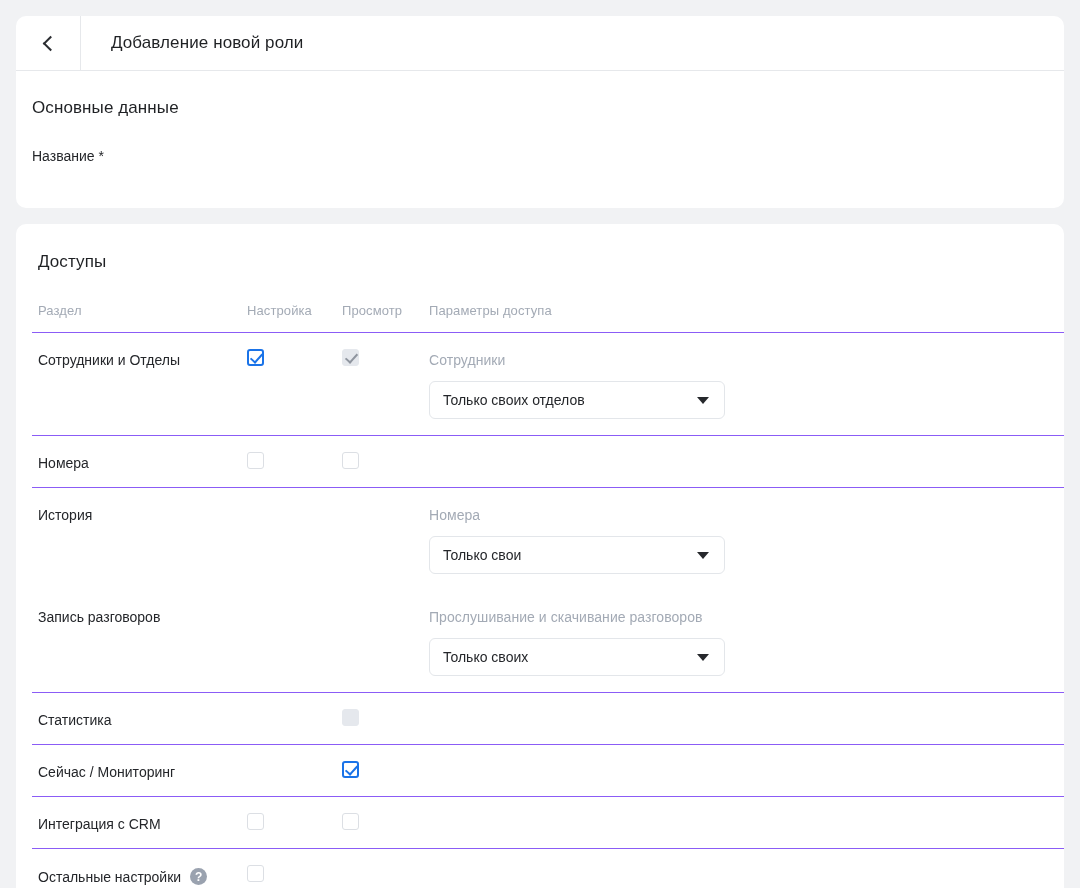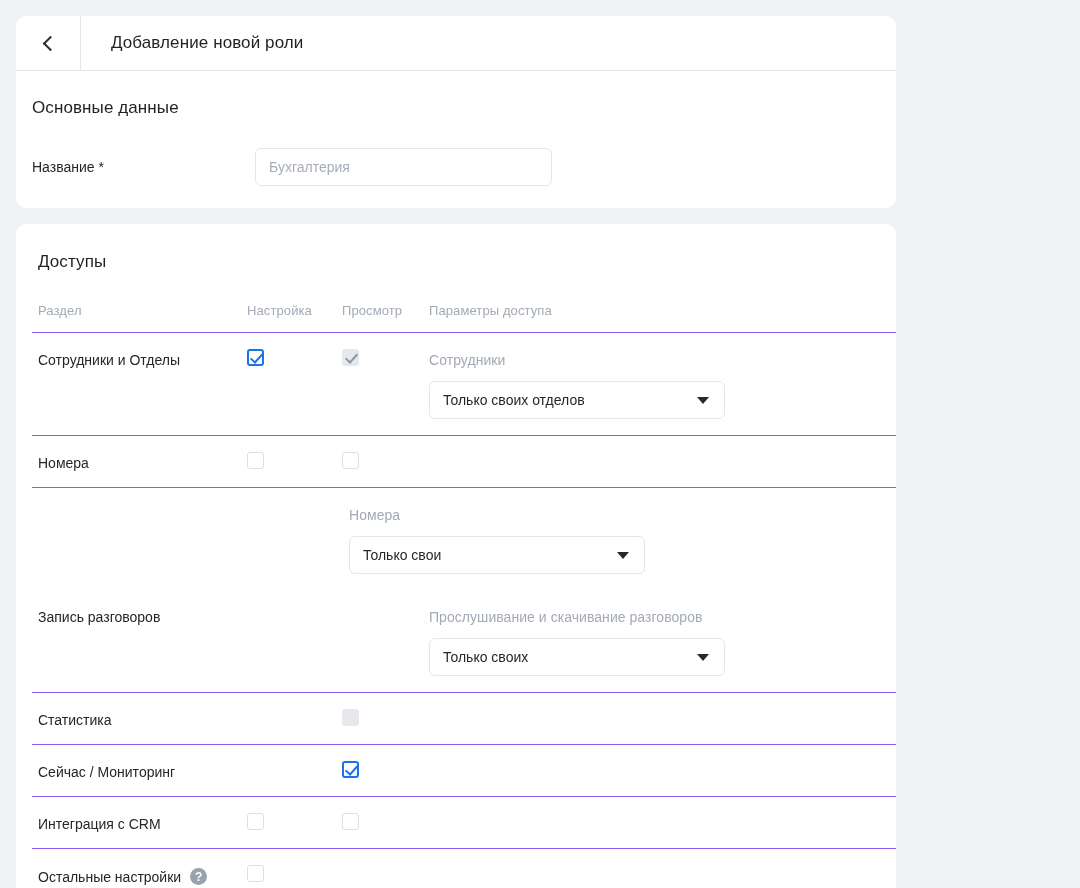--- a/index.html
+++ b/index.html
@@ -22,21 +22,21 @@
     position: relative;
     width: 1080px;
     height: 888px;
     padding: 16px;
   }
 
   
   .card {
     background: #ffffff;
     border-radius: 10px;
-    width: 880px;
+    width: 1048px;
   }
 
   .card-main {
     height: 192px;
     overflow: hidden;
   }
 
   .card-access {
     margin-top: 16px;
     min-height: 648px;
@@ -289,21 +289,20 @@
         <span class="back-chevron"></span>
       </div>
       <div class="header-title">Добавление новой роли</div>
     </div>
 
     <div class="main-body">
       <div class="section-title">Основные данные</div>
 
       <div class="field-row">
         <div class="field-label">Название *</div>
-        <input class="text-input" type="text" placeholder="Бухгалтерия" style="">
       </div>
     </div>
   </div>
 
   <div class="card card-access">
     <div class="access-body">
 
       <div class="section-title access-title">Доступы</div>
 
       <div class="grid-row table-head">
@@ -338,20 +337,23 @@
             </div>
             <div class="cell-check">
               <div class="cbox"></div>
             </div>
             <div class="cell-check">
               <div class="cbox"></div>
             </div>
             <div class="cell-params"></div>
           </div>
           <div class="grid-row trow">
+            <div class="cell-section">
+              <span>История</span>
+            </div>
             <div class="cell-check spacer-cell"></div>
             <div class="cell-check spacer-cell"></div>
             <div class="cell-params">
               <div class="param-label">Номера</div>
               <div class="select">
                 <span>Только свои</span>
                 <span class="caret"></span>
               </div>
             </div>
           </div>

